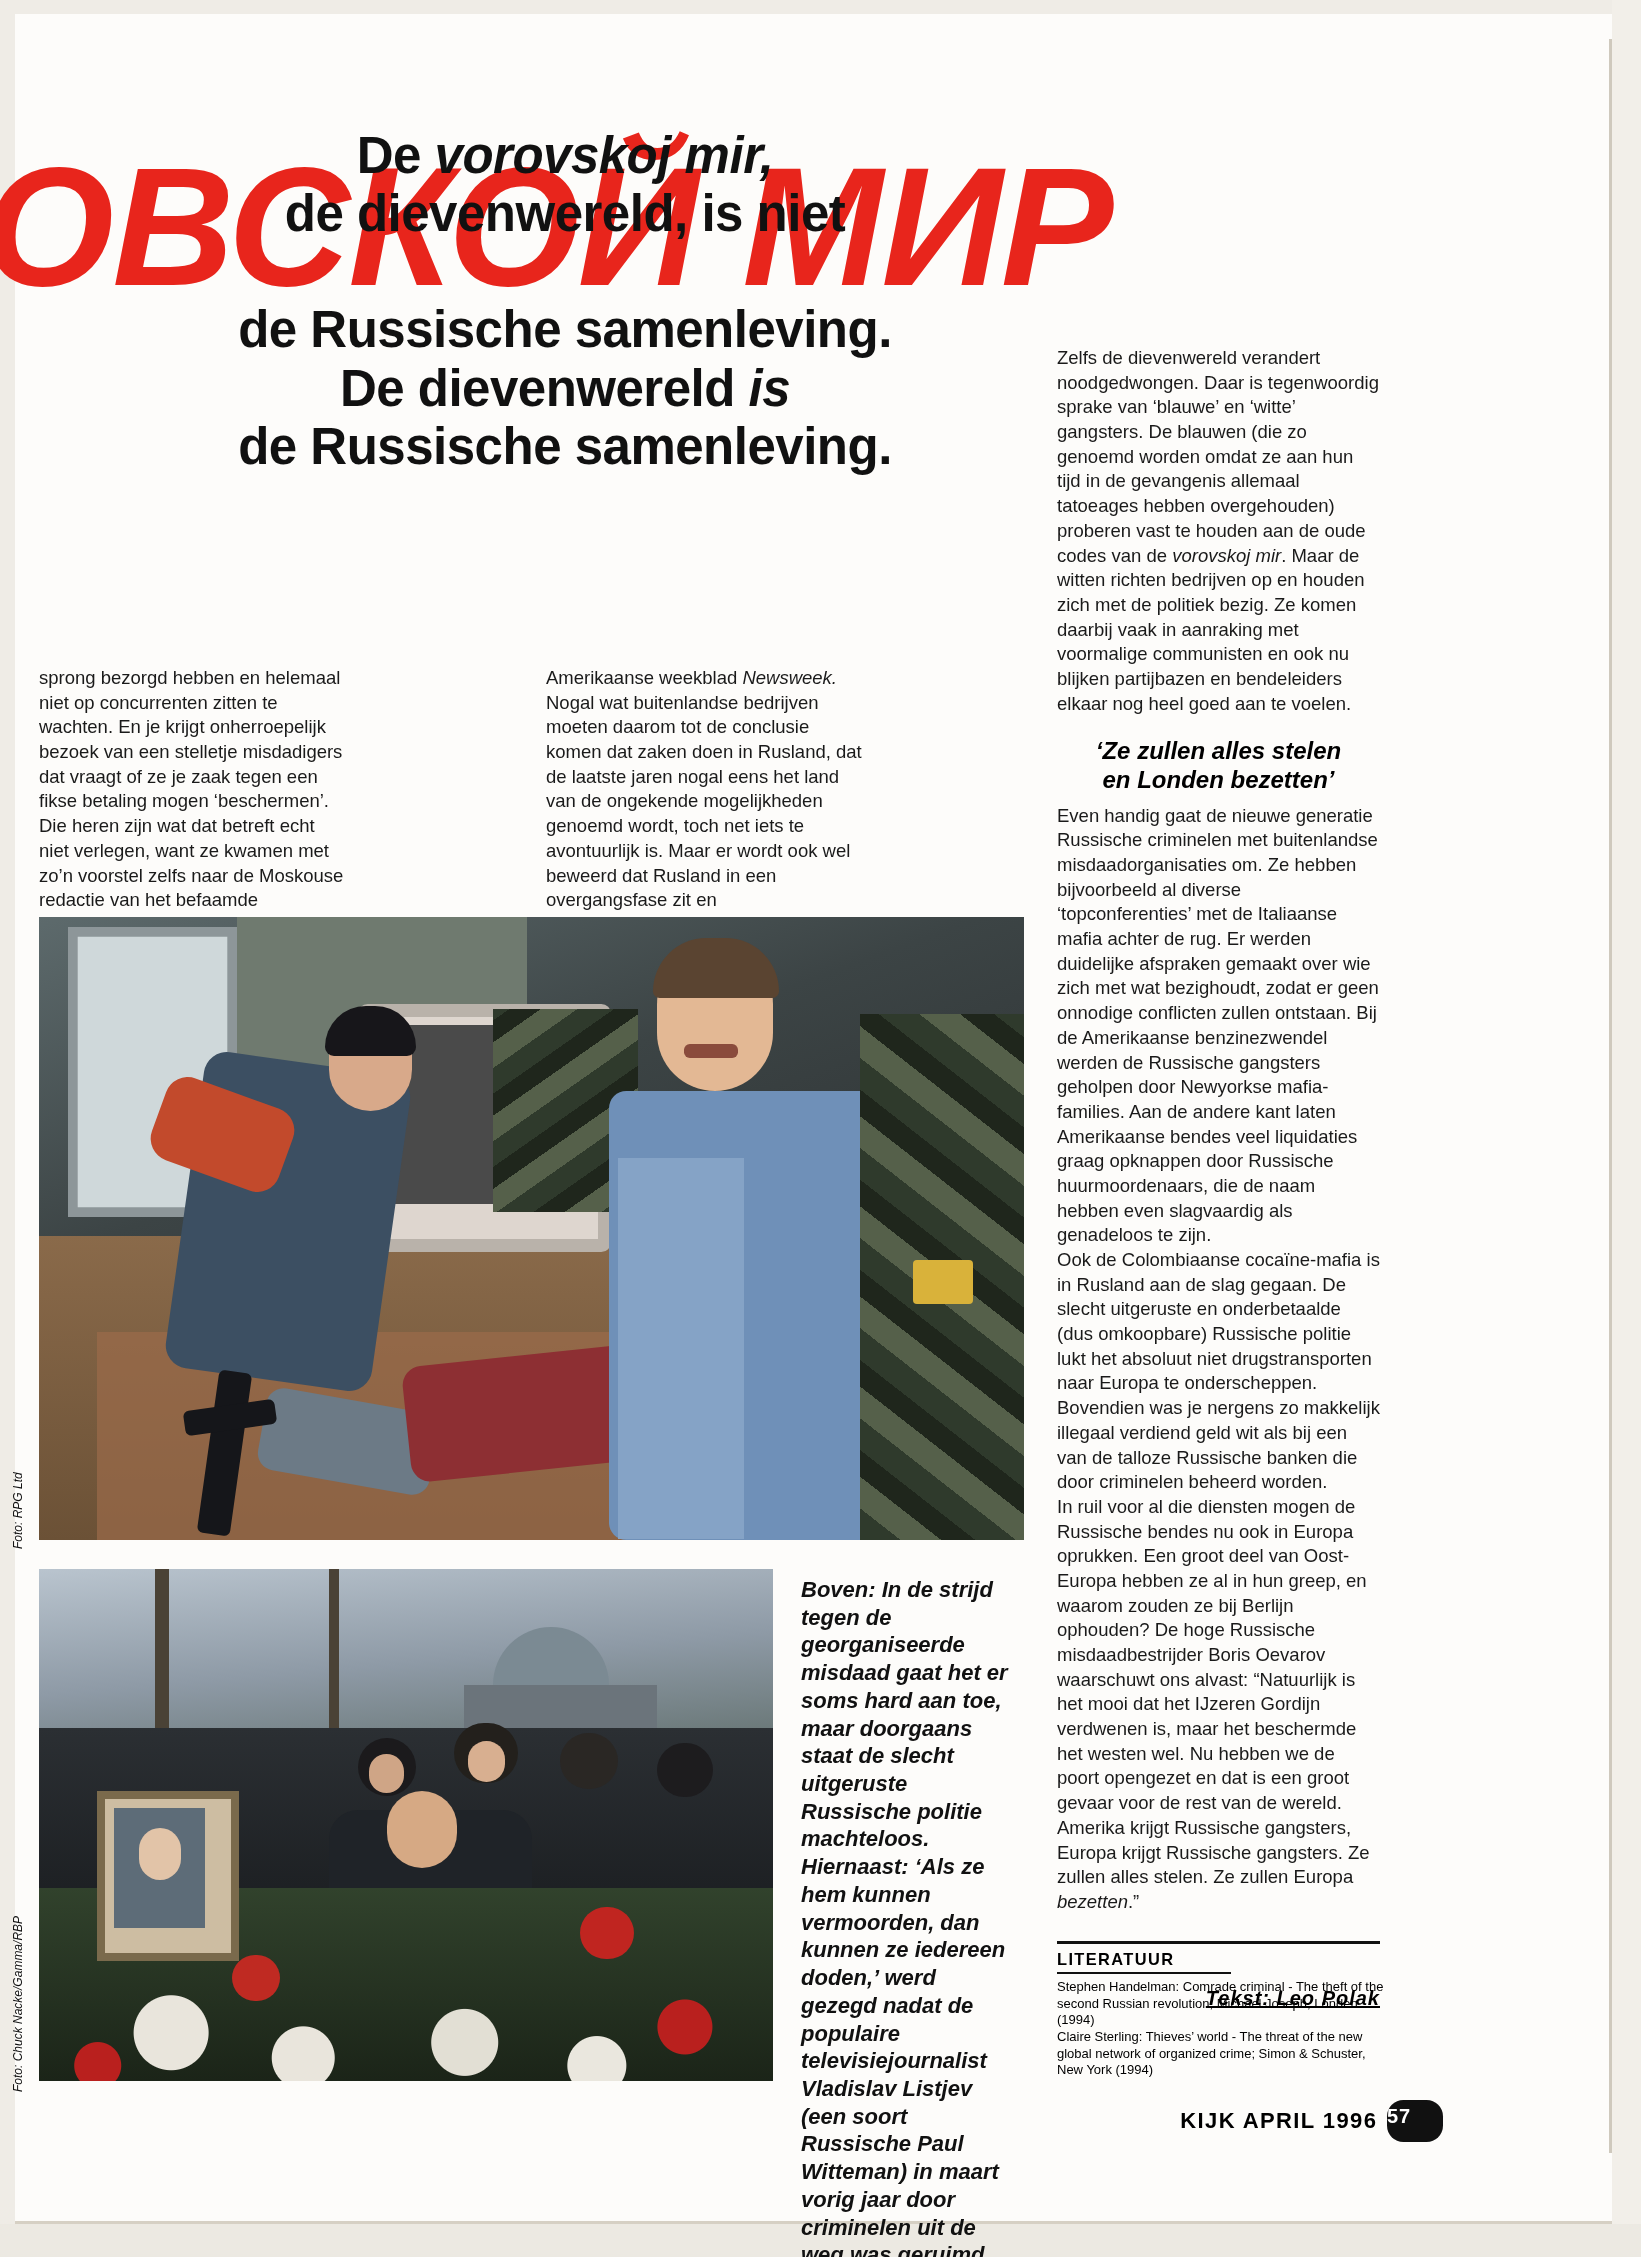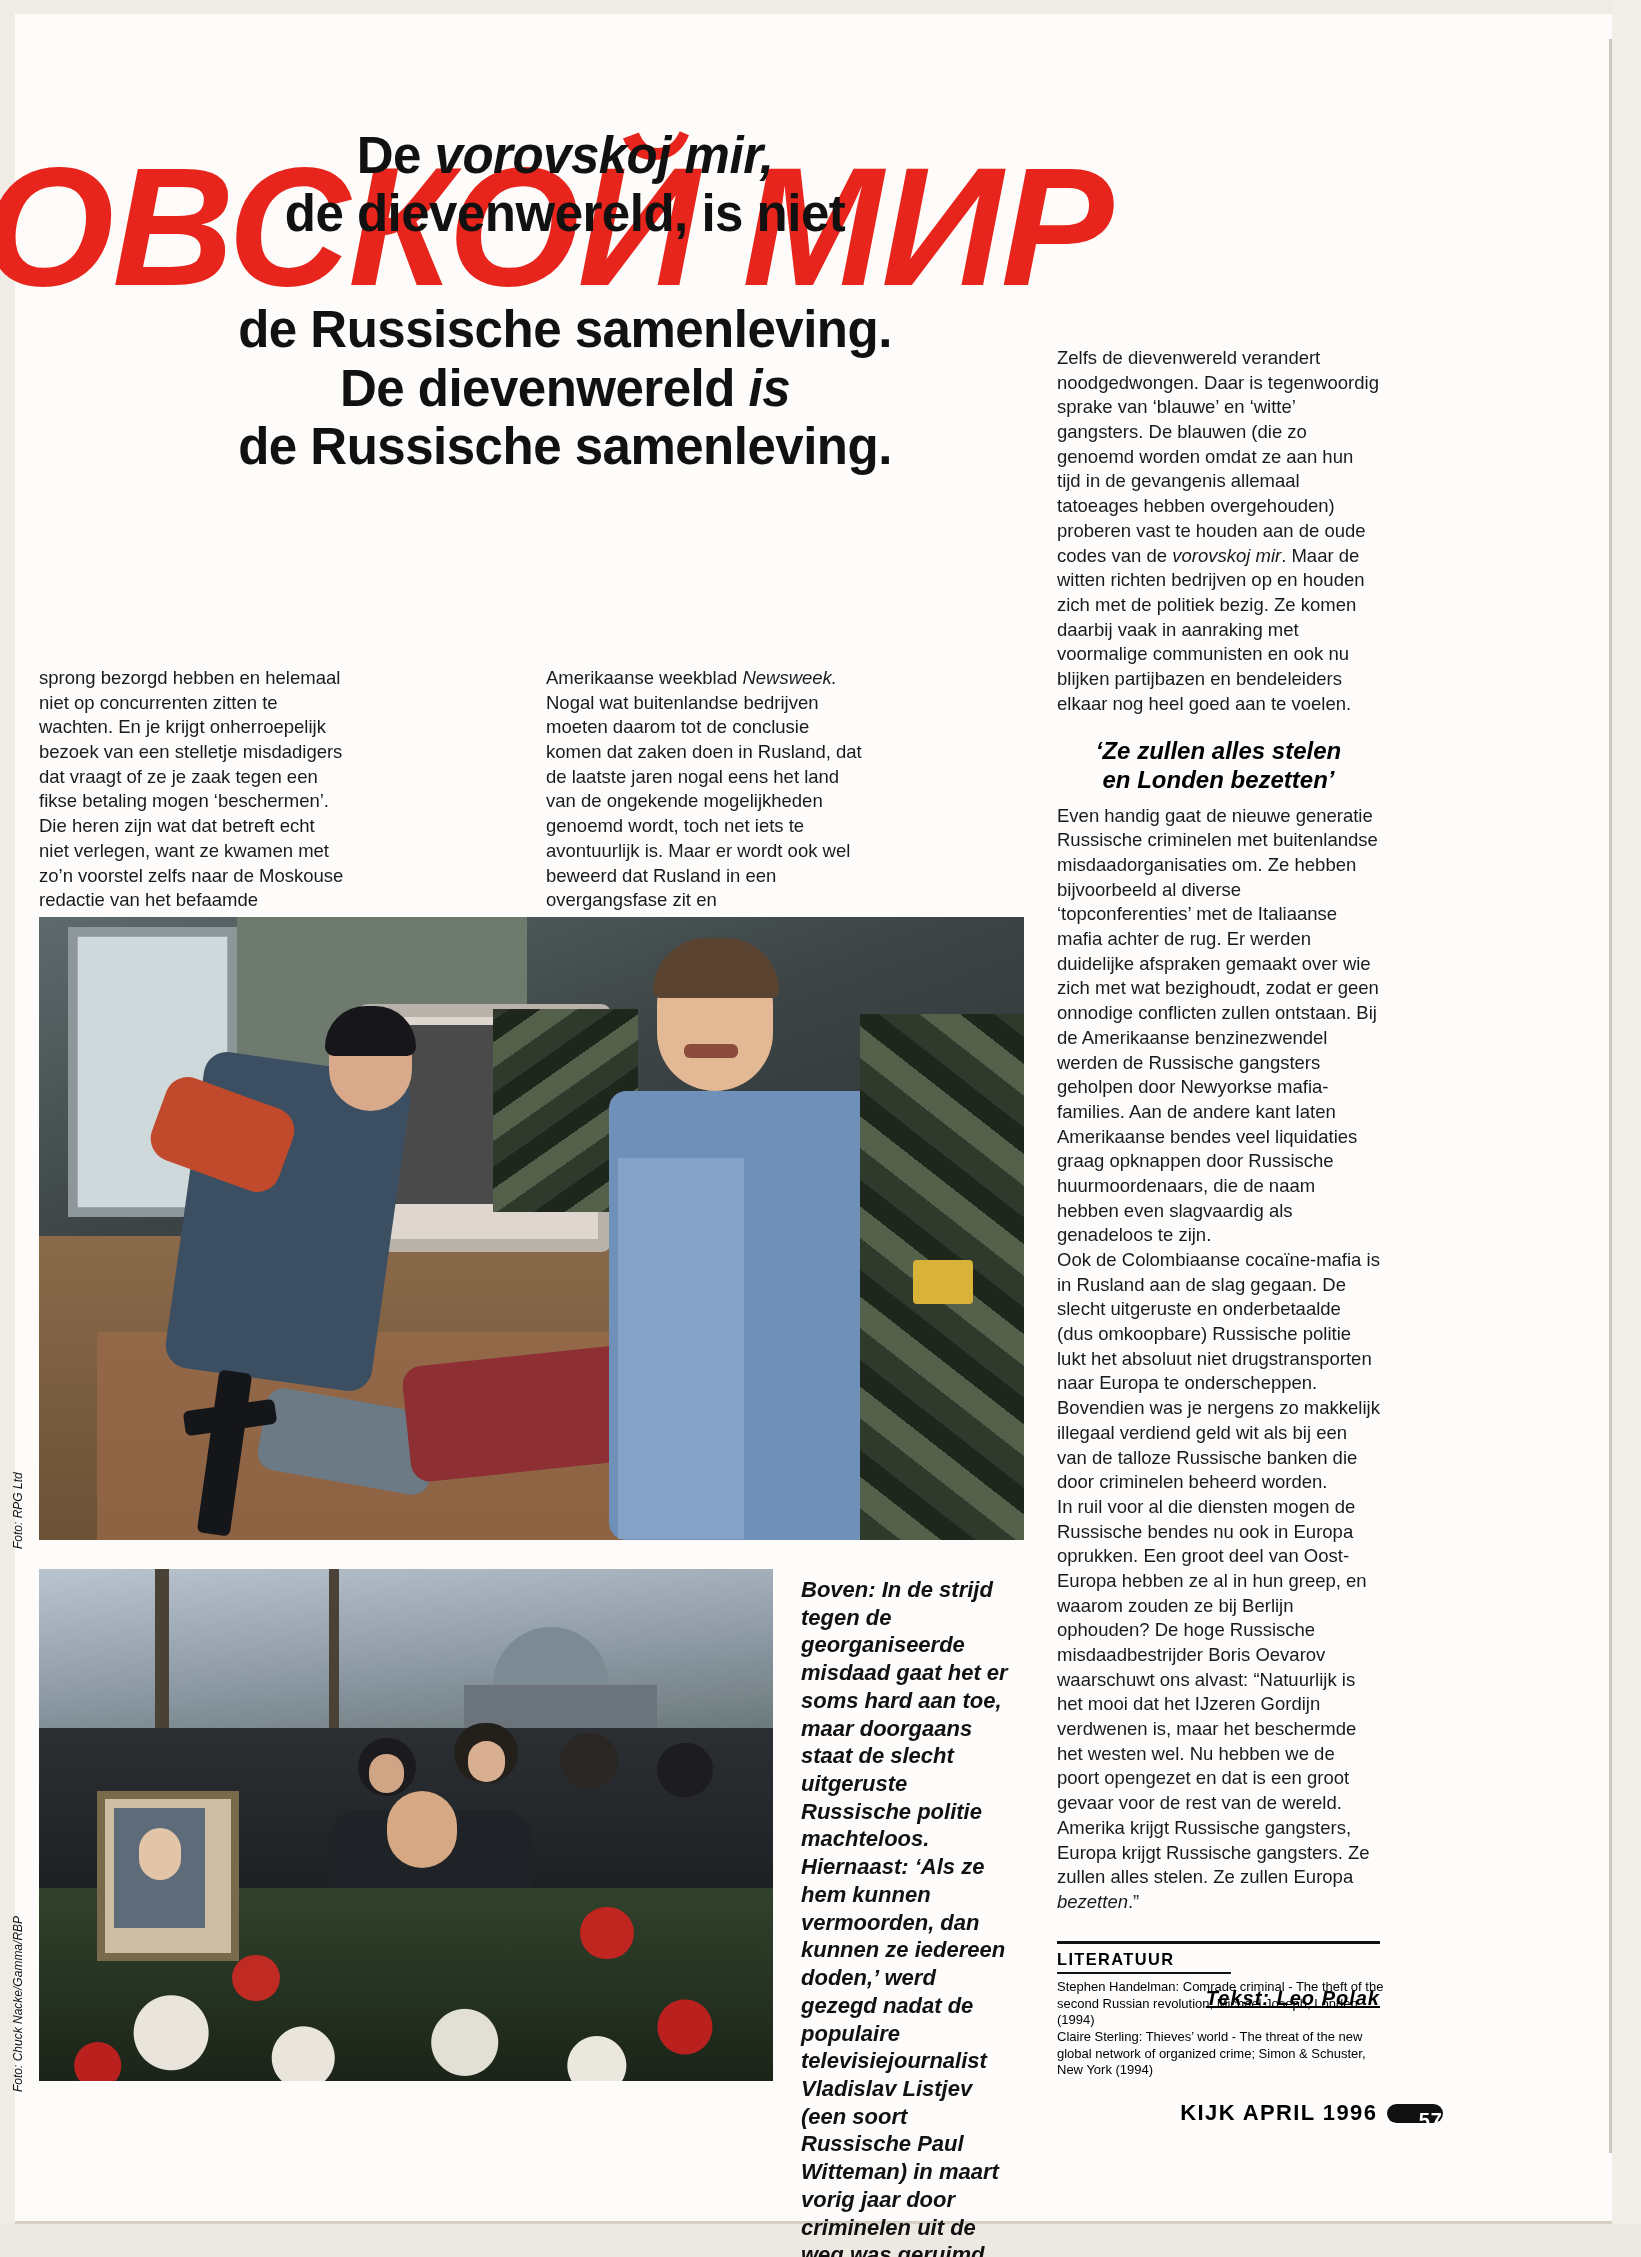--- a/index.html
+++ b/index.html
@@ -123,22 +123,22 @@
   }
   .footer{
     position:absolute;left:1057px;top:2100px;width:386px;
     text-align:right;
   }
   .footer-text{
     display:inline-block;font-weight:bold;font-size:22px;letter-spacing:1.4px;vertical-align:middle;
   }
   .folio{
     display:inline-block;margin-left:9.7px;vertical-align:middle;
-    width:56px;height:19px;border-radius:16.4px;background:#111;color:#fff;
-    font-weight:bold;font-size:20px;text-align:right;line-height:33px;letter-spacing:1px;
+    width:56px;height:42px;border-radius:16.4px;background:#111;color:#fff;
+    font-weight:bold;font-size:20px;text-align:left;line-height:33px;letter-spacing:1px;
   }
 
   
   .ph{position:absolute;}
   .p1-bg{left:0;top:0;width:985px;height:623px;
     background:linear-gradient(160deg,#5d6a6c 0%,#3c4445 35%,#2b2f30 75%,#1e2122 100%);}
   .p1-window{left:29px;top:9.7px;width:169px;height:290px;background:#cfd8da;
     box-shadow:inset 0 0 0 9.7px #8d9699;}
   .p1-wall{left:198px;top:0;width:290px;height:319px;background:#6f7a6f;}
   .p1-tv{left:319px;top:87px;width:227px;height:222px;background:#ded6cf;border:13.5px solid #b9b2aa;border-radius:9.7px;}

